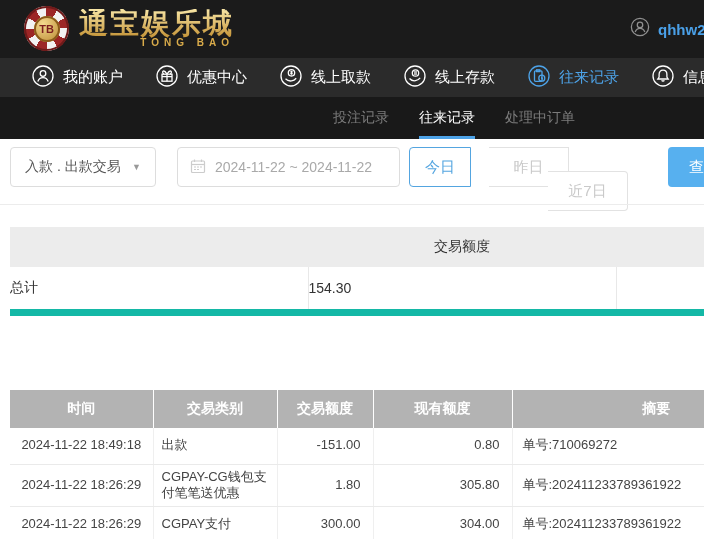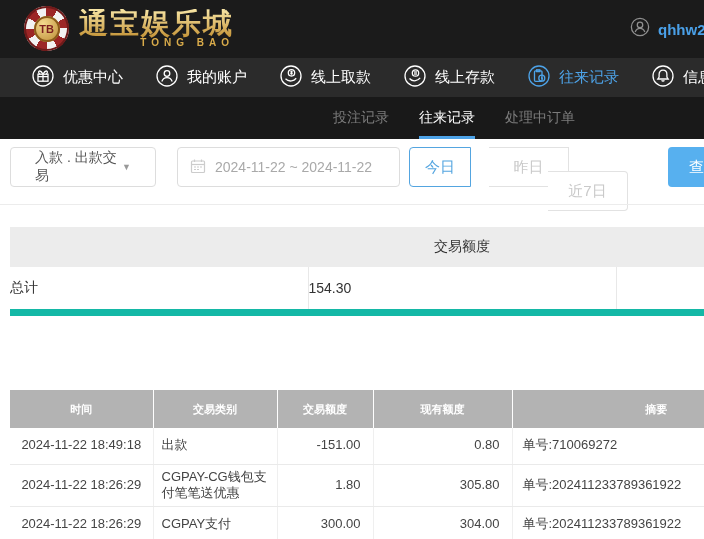--- a/index.html
+++ b/index.html
@@ -36,21 +36,21 @@
 
   
   .sub-nav { position:absolute; top:97px; left:0; width:704px; height:42px; background:#191919;
              display:flex; align-items:stretch; padding-left:333px; }
   .tab { font-size:14px; color:#7c7c7c; display:flex; align-items:center; margin-right:30px;
          border-bottom:3px solid transparent; padding-top:3px; cursor:pointer; white-space:nowrap; }
   .tab.active { color:#fff; border-bottom-color:#4da3e8; }
 
   
   .ctrl { position:absolute; top:147px; height:40px; background:#fff; display:flex; align-items:center; font-size:14px; }
-  .filter-select { left:10px; width:146px; border:1px solid #ddd; border-radius:4px; padding:0 24px; color:#555; cursor:pointer; }
+  .filter-select { left:10px; width:146px; border:1px solid #ddd; border-radius:4px; padding:0 14px; color:#555; cursor:pointer; }
   .caret { margin-left:auto; color:#999; font-size:9px; }
   .filter-date { left:177px; width:223px; border:1px solid #ddd; border-radius:4px; padding:0 12px; gap:9px; color:#a9a9a9; cursor:pointer; }
   .filter-date svg { color:#ccc; flex:none; }
   .qbtn { justify-content:center; font-size:15px; cursor:pointer; }
   .btn-today { left:409px; width:62px; border:1px solid #54a5e0; color:#54a5e0; border-radius:4px 0 0 4px; z-index:2; }
   .btn-yesterday { left:489px; width:80px; border:1px solid #e2e2e2; border-left:none; color:#c9c9c9; }
   .btn-7days { left:548px; width:80px; border:1px solid #e2e2e2; border-left:none; color:#c9c9c9; border-radius:0 4px 4px 0;margin-top:24px; }
   .btn-search { left:668px; width:72px; background:#57b0ef; color:#fff; border-radius:4px; justify-content:center; font-size:15px; cursor:pointer; }
 
   .divider { position:absolute; top:204px; left:0; width:704px; height:1px; background:#ececec; }
@@ -58,21 +58,21 @@
   
   .summary-table { position:absolute; top:227px; left:10px; width:796px; border-collapse:collapse;
                    table-layout:fixed; font-size:14px; color:#333; }
   .summary-table th { background:#ececec; height:40px; font-weight:normal; text-align:center; }
   .summary-table td { height:45px; border-bottom:7px solid #14b8a6; background:#fff; }
   .summary-table td + td { border-left:1px solid #e8e8e8; }
 
   
   .tx-table { position:absolute; top:390px; left:10px; width:790px; border-collapse:collapse;
               table-layout:fixed; font-size:13px; color:#444; }
-  .tx-table th { background:#b3b3b3; color:#fff; height:38px; font-weight:bold; text-align:center; font-size:11px; }
+  .tx-table th { background:#b3b3b3; color:#fff; height:38px; font-weight:bold; text-align:center; font-size:14px; }
   .tx-table th + th { border-left:1px solid #fff; }
   .tx-table td { border-bottom:1px solid #eaeaea; height:36px; padding:4px 8px; line-height:1.3; background:#fff; }
   .tx-table td + td { border-left:1px solid #efefef; }
   .c-time { text-align:center; }
   .c-type { text-align:left; }
   .c-amt, .c-bal { text-align:right; padding-right:12px !important; }
   .c-memo { text-align:left; padding-left:10px !important; }
 </style>
 </head>
 <body>
@@ -97,38 +97,38 @@
     </span>
     <span class="user-name">qhhw2</span>
   </div>
 </div>
 
 <div class="main-nav">
   <div class="nav-item">
     <span>
       <svg width="22" height="22" viewBox="0 0 22 22" fill="none" stroke="currentColor" stroke-width="1.3">
         <circle cx="11" cy="11" r="10"></circle>
+          <circle cx="11" cy="8.5" r="2.8"></circle>
+        <path d="M5.8 16.5c1-2.8 3-3.9 5.2-3.9s4.2 1.1 5.2 3.9"></path>
+      </svg>
+    </span>
+    <span>我的账户</span>
+  </div>
+  <div class="nav-item">
+    <span>
+      <svg width="22" height="22" viewBox="0 0 22 22" fill="none" stroke="currentColor" stroke-width="1.3">
+        <circle cx="11" cy="11" r="10"></circle>
           <rect x="6" y="9.2" width="10" height="7"></rect>
         <line x1="11" y1="9.2" x2="11" y2="16.2"></line>
           <line x1="6" y1="11.6" x2="16" y2="11.6"></line>
         <path d="M11 9c-1-1.6-2.2-3-3.3-3-1.4 0-1.5 2.4.3 3"></path>
         <path d="M11 9c1-1.6 2.2-3 3.3-3 1.4 0 1.5 2.4-.3 3"></path>
       </svg>
     </span>
     <span>优惠中心</span>
-  </div>
-  <div class="nav-item">
-    <span>
-      <svg width="22" height="22" viewBox="0 0 22 22" fill="none" stroke="currentColor" stroke-width="1.3">
-        <circle cx="11" cy="11" r="10"></circle>
-          <circle cx="11" cy="8.5" r="2.8"></circle>
-        <path d="M5.8 16.5c1-2.8 3-3.9 5.2-3.9s4.2 1.1 5.2 3.9"></path>
-      </svg>
-    </span>
-    <span>我的账户</span>
   </div>
   <div class="nav-item">
     <span>
       <svg width="22" height="22" viewBox="0 0 22 22" fill="none" stroke="currentColor" stroke-width="1.3">
         <circle cx="11" cy="11" r="10"></circle>
           <circle cx="11.5" cy="7.8" r="3.2"></circle>
         <path d="M11.5 5.8v4M10.3 6.8h2.4M10.3 8.6h2.4"></path>
         <path d="M5.5 13.8c1.8 1.8 4 2.5 6 2.1 1.8-.3 3.4-1.2 4.7-2.7"></path>
       </svg>
     </span>

